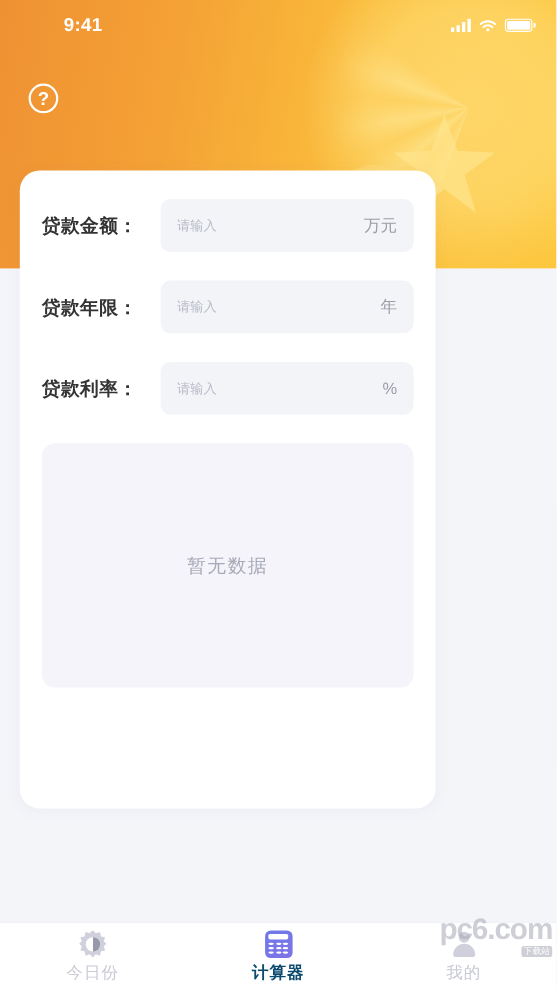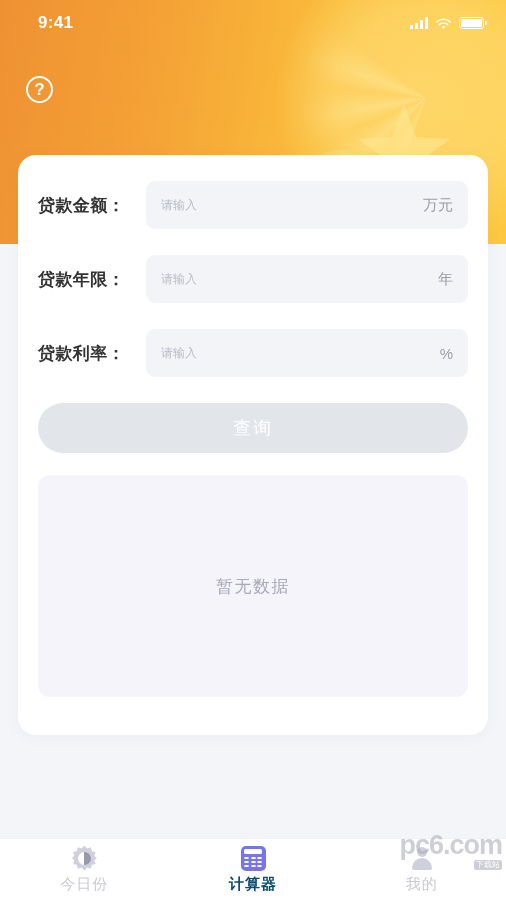--- a/index.html
+++ b/index.html
@@ -68,21 +68,21 @@
   }
 
   
   .statusbar {
     position:relative;
     z-index:4;
     height:46px;
     display:flex;
     align-items:center;
     justify-content:space-between;
-    padding:0 22px 0 38px;
+    padding:0 22px 0 58px;
   }
   .status-time {
     color:#FFFFFF;
     font-size:17px;
     font-weight:bold;
     letter-spacing:0.3px;
   }
   .status-icons {
     display:flex;
     align-items:center;
@@ -138,21 +138,21 @@
     color:#FFFFFF;
     font-size:17px;
     font-weight:bold;
     margin-top:4px;
   }
 
   
   .card {
     position:absolute;
     left:18px; top:155px;
-    width:470px;
+    width:378px;
     min-height:580px;
     background:#FFFFFF;
     border-radius:18px;
     z-index:5;
     padding:26px 20px 24px;
     box-shadow:0 2px 14px rgba(120,120,160,0.06);
   }
 
   
   .field-row {
@@ -405,21 +405,20 @@
     </div>
 
     <div class="field-row">
       <div class="field-label">贷款利率：</div>
       <div class="field-box">
         <input class="field-input" type="text" placeholder="请输入" style="">
         <span class="field-unit">%</span>
       </div>
     </div>
 
-    <button class="query-btn">查询</button>
 
     <div class="empty-panel">
       <div class="empty-text">暂无数据</div>
     </div>
   </div>
 
   <div class="tabbar">
 
     <div class="tab">
       <div class="icon-today">

